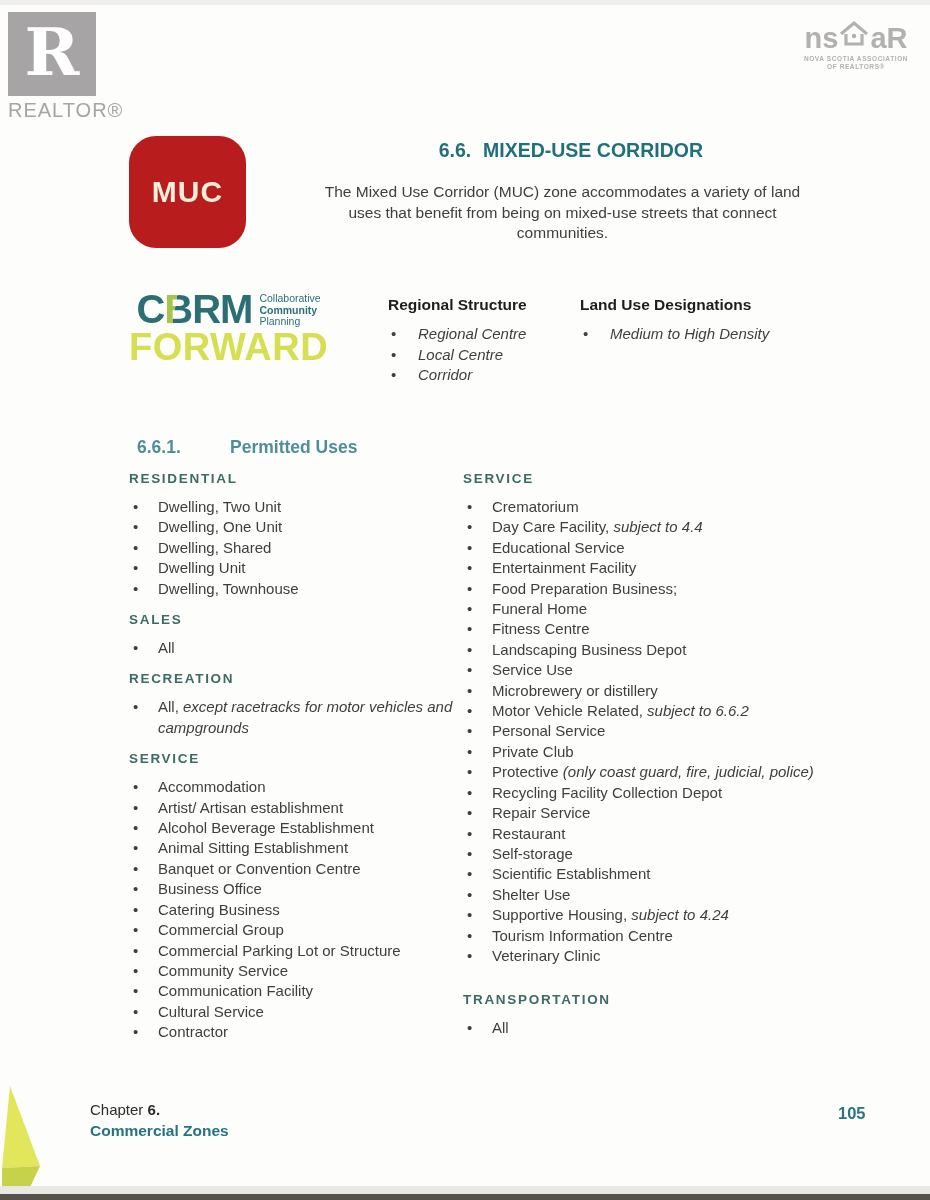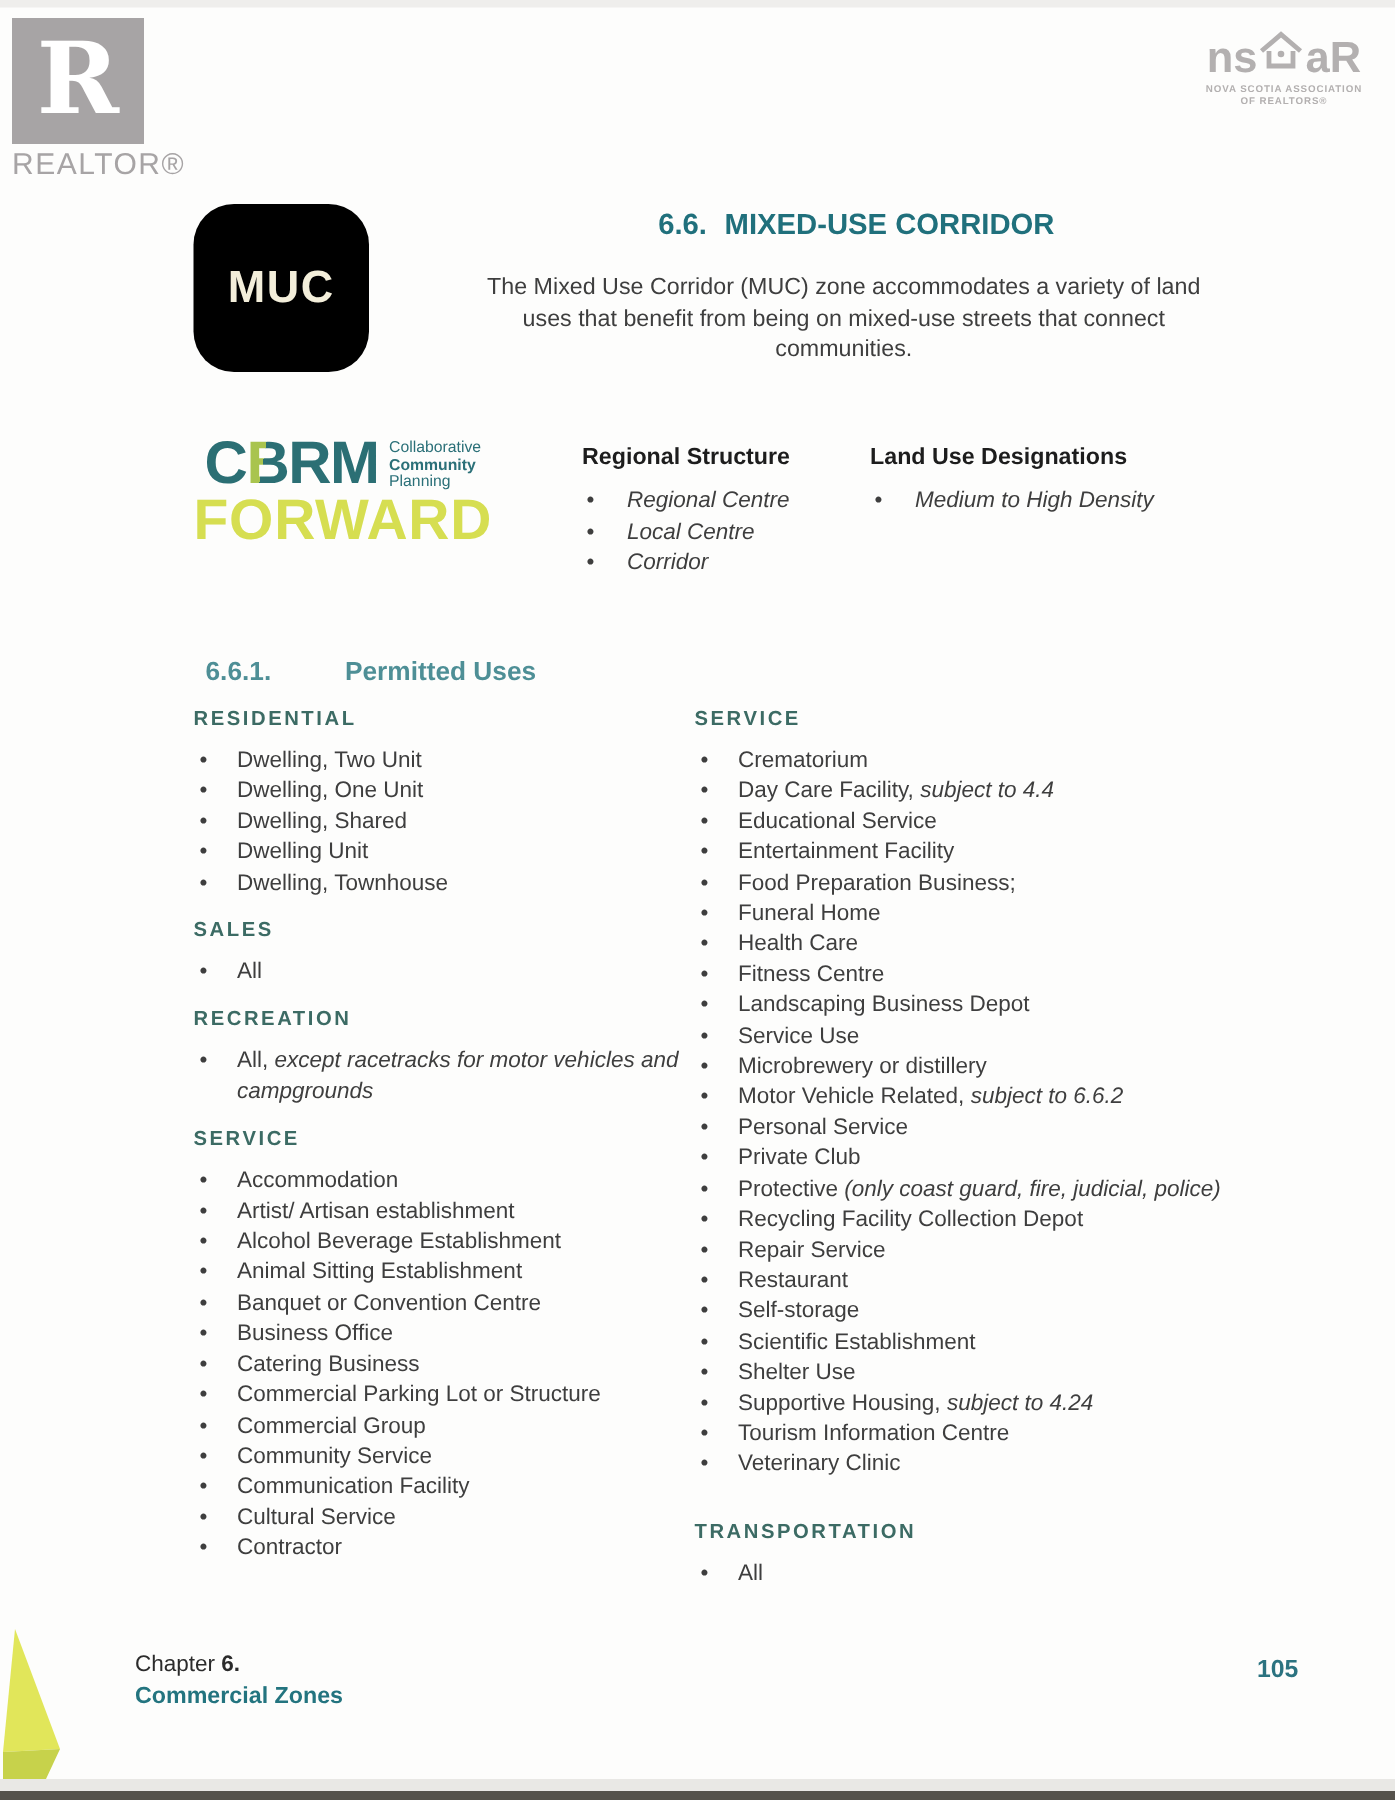--- a/index.html
+++ b/index.html
@@ -17,21 +17,21 @@
   .realtor-label { margin-top:3px; color:#a7a4a5; font-size:20px; letter-spacing:1px; font-weight:400; }
 
   
   .nsar { position:absolute; right:10px; top:20px; width:128px; text-align:center; color:#b3b0b0; }
   .nsar-row { display:flex; align-items:flex-end; justify-content:center; gap:1px; }
   .nsar-txt { font-size:29px; font-weight:700; line-height:0.9; letter-spacing:0px; }
   .nsar-tag { margin-top:4px; font-size:6.5px; letter-spacing:0.6px; line-height:8px; color:#b3b0b0; font-weight:600; }
 
   
   .zone-intro { position:absolute; left:129px; top:136px; display:flex; }
-  .muc-badge { width:117px; height:112px; background:#000000; border-radius:27px;
+  .muc-badge { width:117px; height:112px; background:#b91c1c; border-radius:27px;
     display:flex; align-items:center; justify-content:center;
     color:#f3eeda; font-size:30px; font-weight:bold; letter-spacing:1px; }
   .zone-text { margin-left:69px; width:500px;text-align:center; }
   .zone-title { color:#20707c; font-size:19.5px; font-weight:bold; margin-top:3px; }
   .zone-num { display:inline-block; width:56px; }
   .zone-desc { margin-top:20px; width:495px; font-size:15.5px; line-height:20.5px; color:#3e3e3e; }
 
   
   .logo-row { position:absolute; left:129px; top:291px; width:700px; height:100px; }
   .cbrm { position:absolute; left:0; top:0; }
@@ -174,40 +174,39 @@
           <section>
             <h3>SERVICE</h3>
             <ul>
               <li><span>Accommodation</span></li>
               <li><span>Artist/ Artisan establishment</span></li>
               <li><span>Alcohol Beverage Establishment</span></li>
               <li><span>Animal Sitting Establishment</span></li>
               <li><span>Banquet or Convention Centre</span></li>
               <li><span>Business Office</span></li>
               <li><span>Catering Business</span></li>
+              <li><span>Commercial Group</span></li>
               <li><span>Commercial Parking Lot or Structure</span></li>
-              <li><span>Commercial Group</span></li>
               <li><span>Community Service</span></li>
               <li><span>Communication Facility</span></li>
               <li><span>Cultural Service</span></li>
               <li><span>Contractor</span></li>
             </ul>
           </section>
         </div>
       <div class="puse-col col-right">
           <section>
             <h3>SERVICE</h3>
             <ul>
               <li><span>Crematorium</span></li>
               <li><span>Day Care Facility,</span><em> subject to 4.4</em></li>
               <li><span>Educational Service</span></li>
               <li><span>Entertainment Facility</span></li>
               <li><span>Food Preparation Business;</span></li>
               <li><span>Funeral Home</span></li>
-              <li><span>Health Care</span></li>
               <li><span>Fitness Centre</span></li>
               <li><span>Landscaping Business Depot</span></li>
               <li><span>Service Use</span></li>
               <li><span>Microbrewery or distillery</span></li>
               <li><span>Motor Vehicle Related,</span><em> subject to 6.6.2</em></li>
               <li><span>Personal Service</span></li>
               <li><span>Private Club</span></li>
               <li><span>Protective</span><em> (only coast guard, fire, judicial, police)</em></li>
               <li><span>Recycling Facility Collection Depot</span></li>
               <li><span>Repair Service</span></li>

